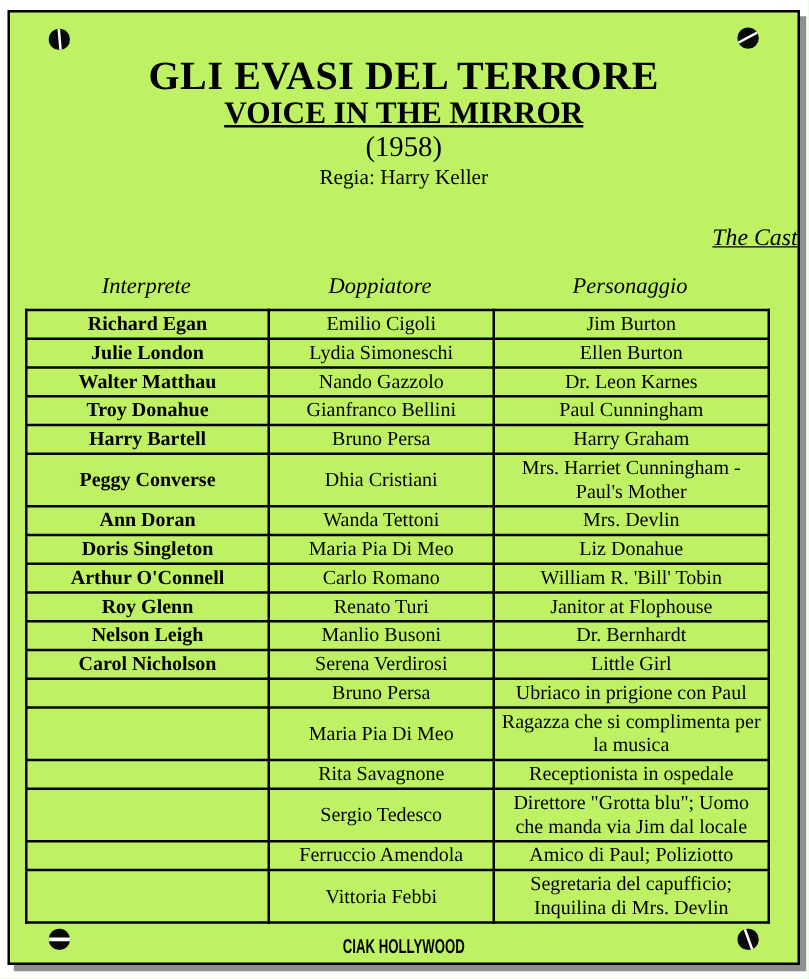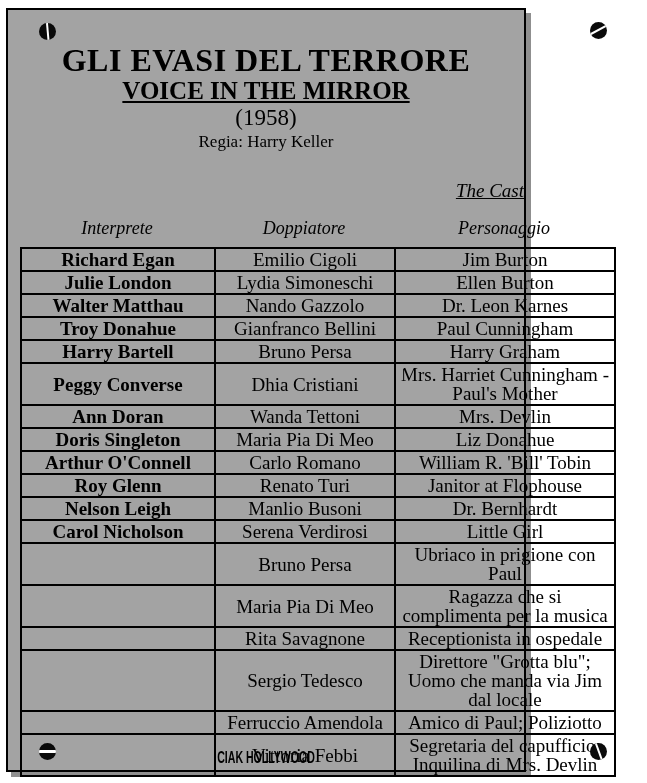--- a/index.html
+++ b/index.html
@@ -1,22 +1,22 @@
 <!DOCTYPE html>
 <html><head>
 <meta charset="utf-8">
 <style>
   html,body{margin:0;padding:0;}
   body{
     width:647px;height:783px;background:#ffffff;position:relative;
     font-family:"Liberation Serif", serif;color:#000;overflow:hidden;
   }
   .frame{
-    position:absolute;left:6px;top:8px;width:520px;height:764px;
-    box-sizing:border-box;border:2px solid #000;background:#a3a3a3;
+    position:absolute;left:6px;top:8px;width:634px;height:764px;
+    box-sizing:border-box;border:2px solid #000;background:#bef264;
     box-shadow:5px 5px 0 #8f8f8f;
   }
   .screw{
     position:absolute;width:17px;height:17px;border-radius:50%;
     background:#0a0a0a;overflow:hidden;
   }
   .screw .slot{
     position:absolute;left:-2px;top:7.3px;width:21px;height:2.4px;background:#fff;
   }
   .screw.tl{left:31px;top:13px;}  .screw.tl .slot{transform:rotate(85deg);}
@@ -34,21 +34,21 @@
   .colheads{display:flex;margin:16px 0 0 12px;width:594px;
             font-style:italic;font-size:18px;line-height:21px;}
   .colheads .ch1{width:194px;text-align:center;}
   .colheads .ch2{width:180px;text-align:center;}
   .colheads .ch3{width:220px;text-align:center;}
 
   table.cast{border-collapse:collapse;table-layout:fixed;
              margin:8px 0 0 12px;width:594px;}
   table.cast td{
     border:2px solid #000;text-align:center;vertical-align:middle;
-    font-size:19px;line-height:19px;padding:1px 3px;overflow:hidden;
+    font-size:16px;line-height:19px;padding:1px 3px;overflow:hidden;
   }
   td.c-int{font-weight:bold;}
   td.c-dop{margin-left:27px;}
   td.small{font-size:14px;line-height:16px;border-radius:19px;}
   td.mid{font-size:15.5px;line-height:17.5px;}
 
   .logo{
     position:absolute;bottom:3px;left:0;width:100%;text-align:center;
     font-family:"Liberation Sans", sans-serif;font-weight:bold;font-size:16px;
     line-height:18px;transform:scaleX(0.66);letter-spacing:0;

